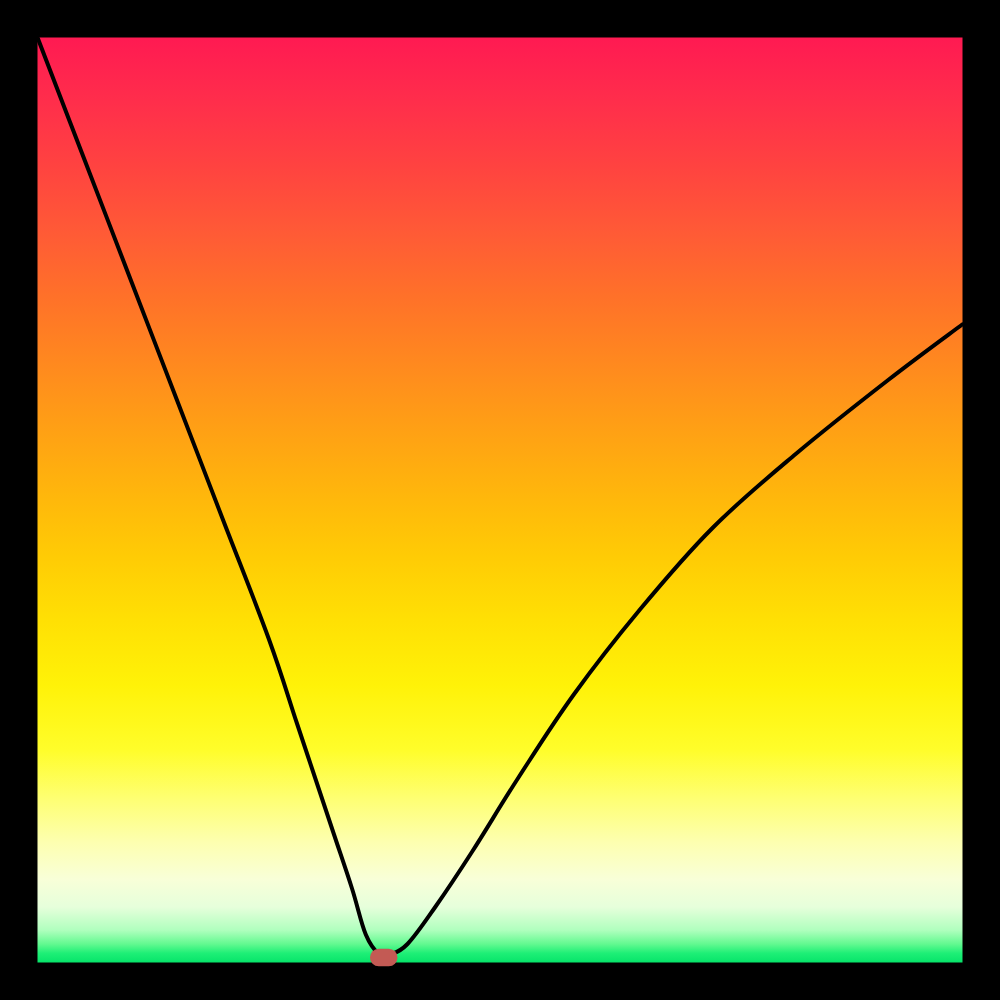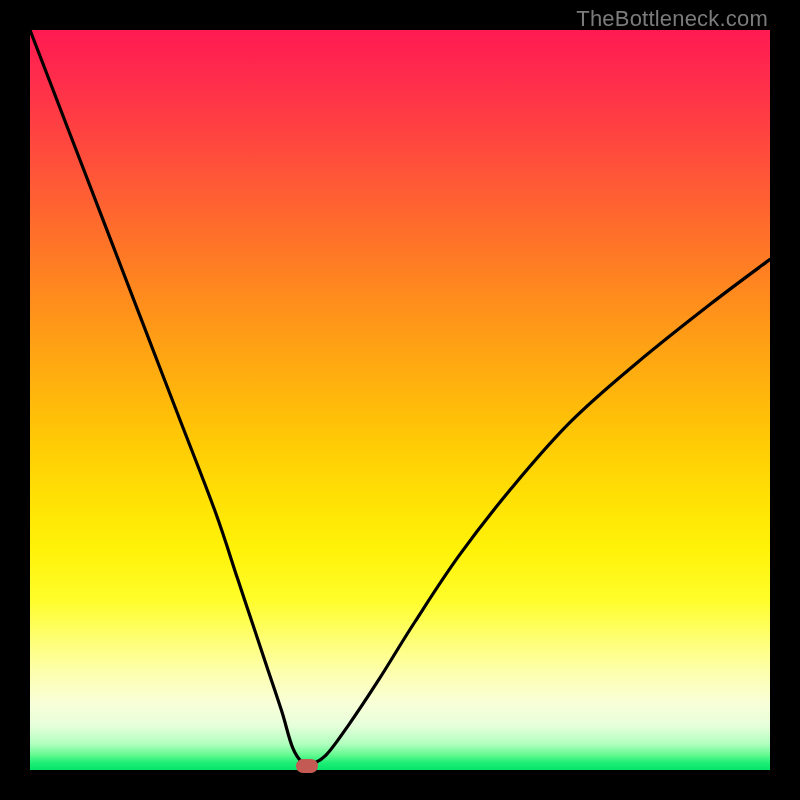--- a/index.html
+++ b/index.html
@@ -69,20 +69,19 @@
     width: 22px;
     height: 14px;
     background: #c35a54;
     border-radius: 7px;
   }
 </style>
 </head>
 <body>
 
 <div class="frame">
-  <div class="watermark">TheBottleneck.com</div>
   <div class="plot">
     <svg class="curve" viewBox="0 0 740 740">
       <path id="curve-path" fill="none" stroke="#000" stroke-width="3.2" stroke-linecap="round" d="M 0 0 C 6.66 17.316000000000006, 23.68 61.56800000000005, 37 96.20000000000005 C 50.32 130.83200000000005, 60.68 157.76799999999997, 74 192.39999999999998 C 87.32 227.03199999999998, 97.68 253.96800000000002, 111 288.6 C 124.32 323.232, 134.68 350.168, 148 384.8 C 161.32 419.432, 174.344 451.696, 185 481 C 195.656 510.304, 200.54000000000002 527.62, 207.20000000000002 547.6 C 213.86 567.58, 216.672 576.016, 222 592 C 227.328 607.984, 231.472 620.4159999999999, 236.8 636.4 C 242.12800000000001 652.384, 246.93800000000002 666.1479999999999, 251.60000000000002 680.8 C 256.262 695.452, 258.704 708.2095999999999, 262.7 717.8 C 266.69599999999997 727.3904, 270.47 731.1496000000001, 273.8 734.08 C 277.13 737.0104, 277.204 735.6784, 281.2 734.08 C 285.19599999999997 732.4816000000001, 289.34 732.1264000000001, 296 725.2 C 302.66 718.2736, 308.876 708.9200000000001, 318.2 695.6 C 327.524 682.28, 335.81199999999995 669.8480000000001, 347.79999999999995 651.2 C 359.78799999999995 632.552, 370.148 614.644, 384.8 592 C 399.452 569.356, 411.884 549.376, 429.2 525.4 C 446.51599999999996 501.424, 461.02 482.776, 481 458.8 C 500.98 434.824, 517.5559999999999 414.84400000000005, 540.1999999999999 392.20000000000005 C 562.8439999999999 369.55600000000004, 581.492 354.31199999999995, 606.8 332.99999999999994 C 632.108 311.68799999999993, 656.8240000000001 292.448, 680.8000000000001 273.8 C 704.7760000000001 255.15200000000004, 729.344 237.39200000000002, 740 229.40000000000003"></path>
     </svg>
     <div id="marker" class="marker" style="left: 265.76px; top: 729.3px;"></div>
   </div>
 </div>
 
 </body></html>

